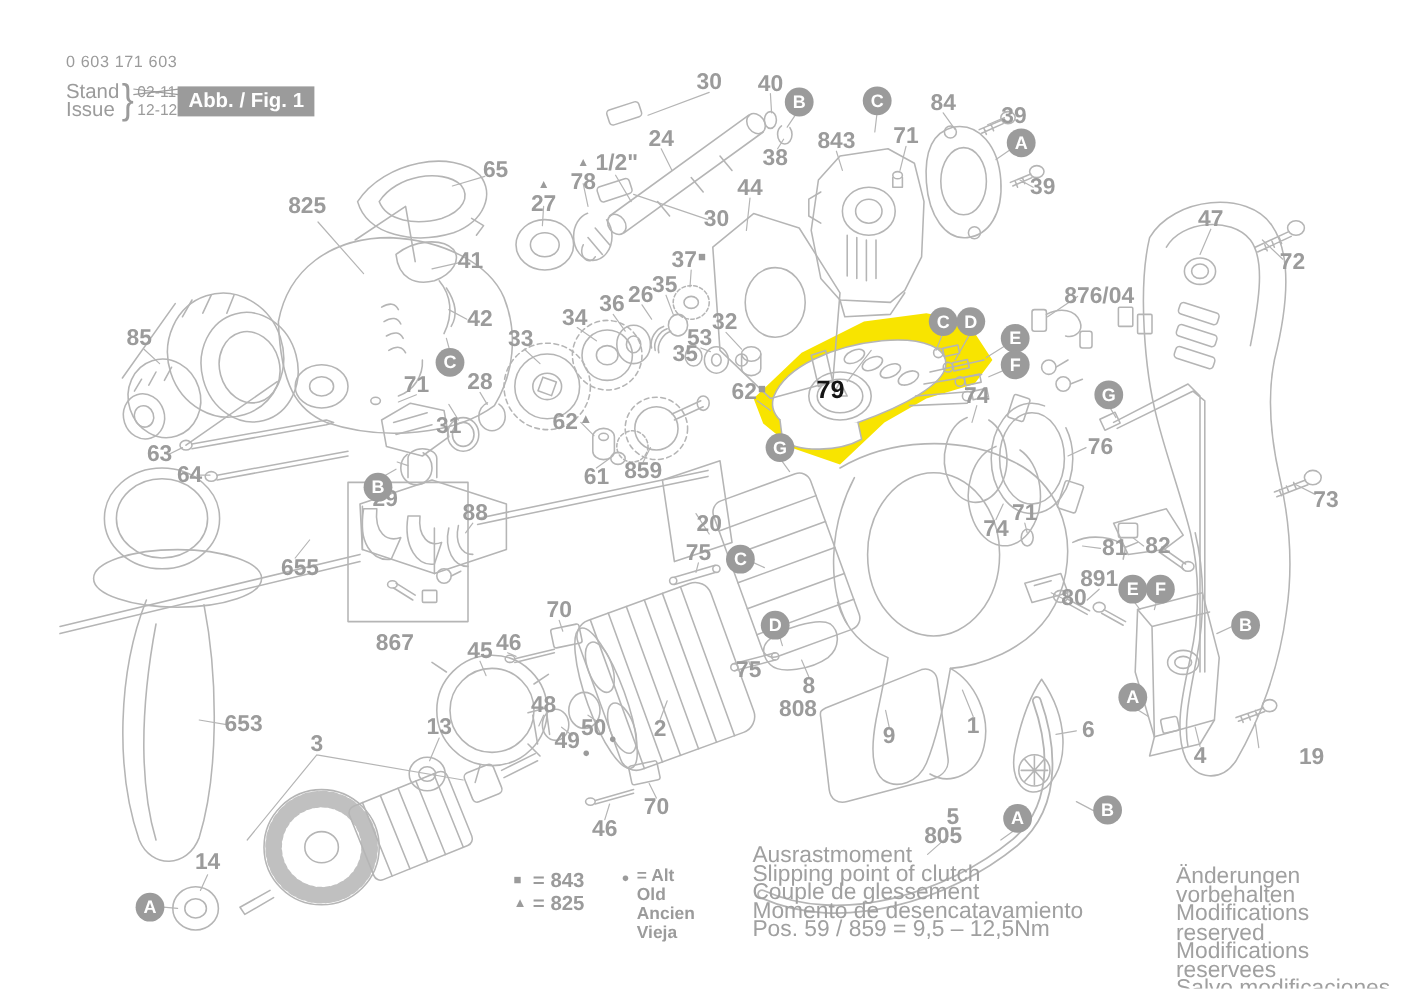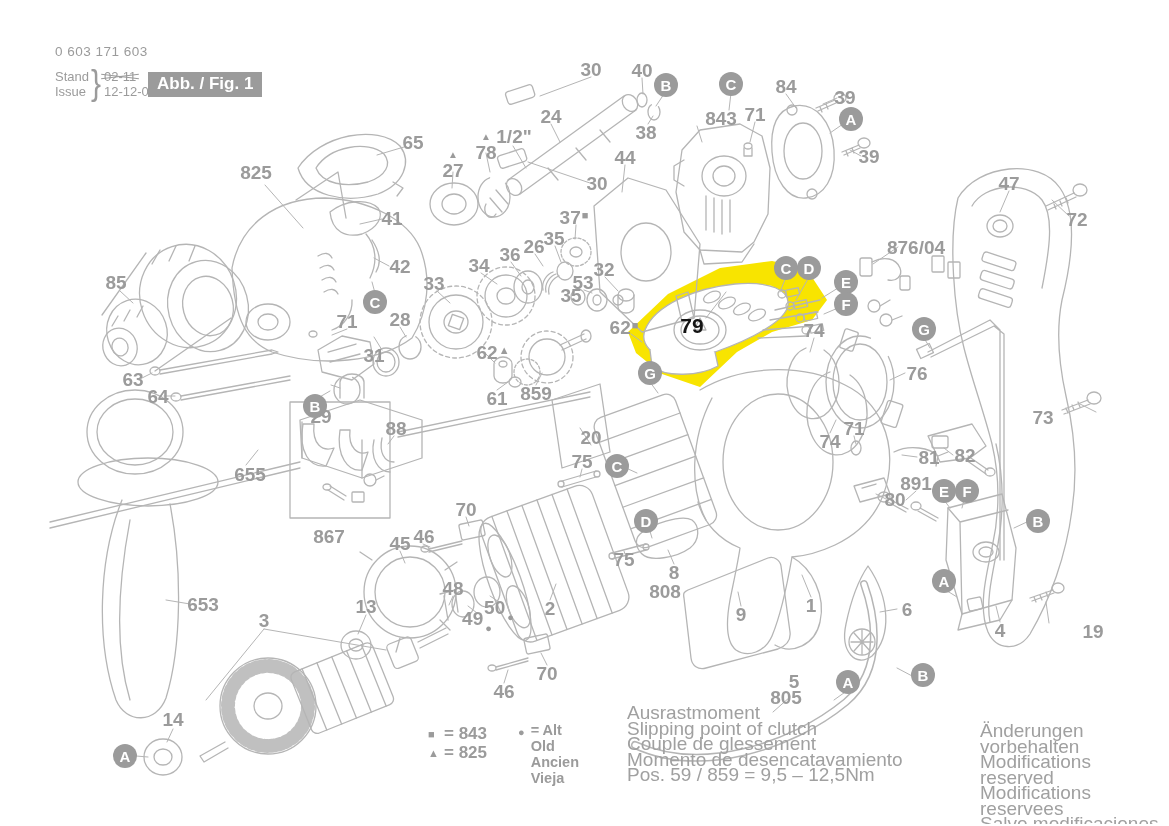--- a/index.html
+++ b/index.html
@@ -16,21 +16,21 @@
   .part-label.emph{color:var(--emph);font-size:21px;}
   .part-label .mk{font-size:11px;vertical-align:5px;margin-left:1px;}
   .part-label .mk-low{font-size:11px;vertical-align:-7px;margin-left:2px;}
   .part-label .mk-above{display:block;font-size:10px;line-height:8px;margin-bottom:2px;}
   .callout{position:absolute;transform:translate(-50%,-50%);width:24px;height:24px;border-radius:50%;
       background:var(--callout-bg);color:var(--callout-fg);font-weight:bold;font-size:15px;
       display:flex;align-items:center;justify-content:center;z-index:5;}
   .hdr{position:absolute;left:55px;top:44px;color:var(--label);z-index:6;}
   .hdr .pn{font-size:13.5px;letter-spacing:.5px;}
   .hdr .stand-row{display:flex;align-items:center;margin-top:8px;}
-  .hdr .sl{font-size:13px;line-height:15px;}
+  .hdr .sl{font-size:17px;line-height:15px;}
   .hdr .brace{font-size:30px;font-weight:200;margin:0 3px 0 2px;transform:scaleY(1.15);}
   .hdr .dates{font-size:13px;line-height:15px;}
   .struck{position:relative;display:inline-block;}
   .struck::before,.struck::after{content:"";position:absolute;left:-3px;right:-3px;top:46%;
       height:1.4px;background:var(--label);}
   .struck::before{transform:rotate(7deg);}
   .struck::after{transform:rotate(-7deg);}
   .fig-badge{position:absolute;left:148px;top:72px;background:var(--badge-bg);color:var(--badge-fg);
       font-weight:bold;font-size:17px;padding:2px 9px 3px 9px;white-space:nowrap;z-index:6;}
   .legend{position:absolute;left:428px;top:724px;color:var(--label);z-index:6;}
@@ -426,43 +426,43 @@
       <div class="part-label" style="left: 574px; top: 217px;"><span>37</span><span class="mk">■</span></div>
       <div class="part-label" style="left: 591px; top: 69px;"><span>30</span></div>
       <div class="part-label" style="left: 551px; top: 116px;"><span>24</span></div>
       <div class="part-label" style="left: 514px; top: 136px;"><span>1/2"</span></div>
       <div class="part-label" style="left: 486px; top: 147px;"><span class="mk-above">▲</span><span>78</span></div>
       <div class="part-label" style="left: 453px; top: 165px;"><span class="mk-above">▲</span><span>27</span></div>
       <div class="part-label" style="left: 642px; top: 70px;"><span>40</span></div>
       <div class="part-label" style="left: 646px; top: 132px;"><span>38</span></div>
       <div class="part-label" style="left: 597px; top: 183px;"><span>30</span></div>
       <div class="part-label" style="left: 625px; top: 157px;"><span>44</span></div>
-      <div class="part-label" style="left: 697px; top: 118px; margin-left: 24px;"><span>843</span></div>
+      <div class="part-label" style="left: 697px; top: 118px;"><span>843</span></div>
       <div class="part-label" style="left: 755px; top: 114px;"><span>71</span></div>
       <div class="part-label" style="left: 786px; top: 86px;"><span>84</span></div>
       <div class="part-label" style="left: 845px; top: 97px;"><span>39</span></div>
       <div class="part-label" style="left: 869px; top: 156px;"><span>39</span></div>
       <div class="part-label" style="left: 1009px; top: 183px;"><span>47</span></div>
       <div class="part-label" style="left: 1077px; top: 219px;"><span>72</span></div>
-      <div class="part-label" style="left: 1043px; top: 417px;"><span>73</span></div>
+      <div class="part-label" style="left: 1105px; top: 417px;"><span>73</span></div>
       <div class="part-label" style="left: 916px; top: 247px;"><span>876/04</span></div>
       <div class="part-label" style="left: 917px; top: 373px;"><span>76</span></div>
       <div class="part-label" style="left: 814px; top: 330px;"><span>74</span></div>
       <div class="part-label" style="left: 830px; top: 441px;"><span>74</span></div>
       <div class="part-label" style="left: 854px; top: 428px;"><span>71</span></div>
       <div class="part-label" style="left: 929px; top: 457px;"><span>81</span></div>
       <div class="part-label" style="left: 965px; top: 455px;"><span>82</span></div>
       <div class="part-label" style="left: 916px; top: 483px;"><span>891</span></div>
       <div class="part-label" style="left: 895px; top: 499px;"><span>80</span></div>
       <div class="part-label emph" style="left: 692px; top: 280px; margin-top: 45px;"><span>79</span></div>
       <div class="part-label" style="left: 571px; top: 295px;"><span>35</span></div>
       <div class="part-label" style="left: 583px; top: 282px;"><span>53</span></div>
       <div class="part-label" style="left: 604px; top: 269px;"><span>32</span></div>
       <div class="part-label" style="left: 624px; top: 327px;"><span>62</span><span class="mk">■</span></div>
-      <div class="part-label" style="left: 477px; top: 352px; margin-left: 16px;"><span>62</span><span class="mk">▲</span></div>
+      <div class="part-label" style="left: 477px; top: 352px;"><span>62</span><span class="mk">▲</span></div>
       <div class="part-label" style="left: 497px; top: 398px;"><span>61</span></div>
       <div class="part-label" style="left: 536px; top: 393px;"><span>859</span></div>
       <div class="part-label" style="left: 591px; top: 437px;"><span>20</span></div>
       <div class="part-label" style="left: 582px; top: 461px;"><span>75</span></div>
       <div class="part-label" style="left: 624px; top: 559px;"><span>75</span></div>
       <div class="part-label" style="left: 674px; top: 572px;"><span>8</span></div>
       <div class="part-label" style="left: 665px; top: 591px;"><span>808</span></div>
       <div class="part-label" style="left: 741px; top: 614px;"><span>9</span></div>
       <div class="part-label" style="left: 811px; top: 605px;"><span>1</span></div>
       <div class="part-label" style="left: 907px; top: 609px;"><span>6</span></div>

